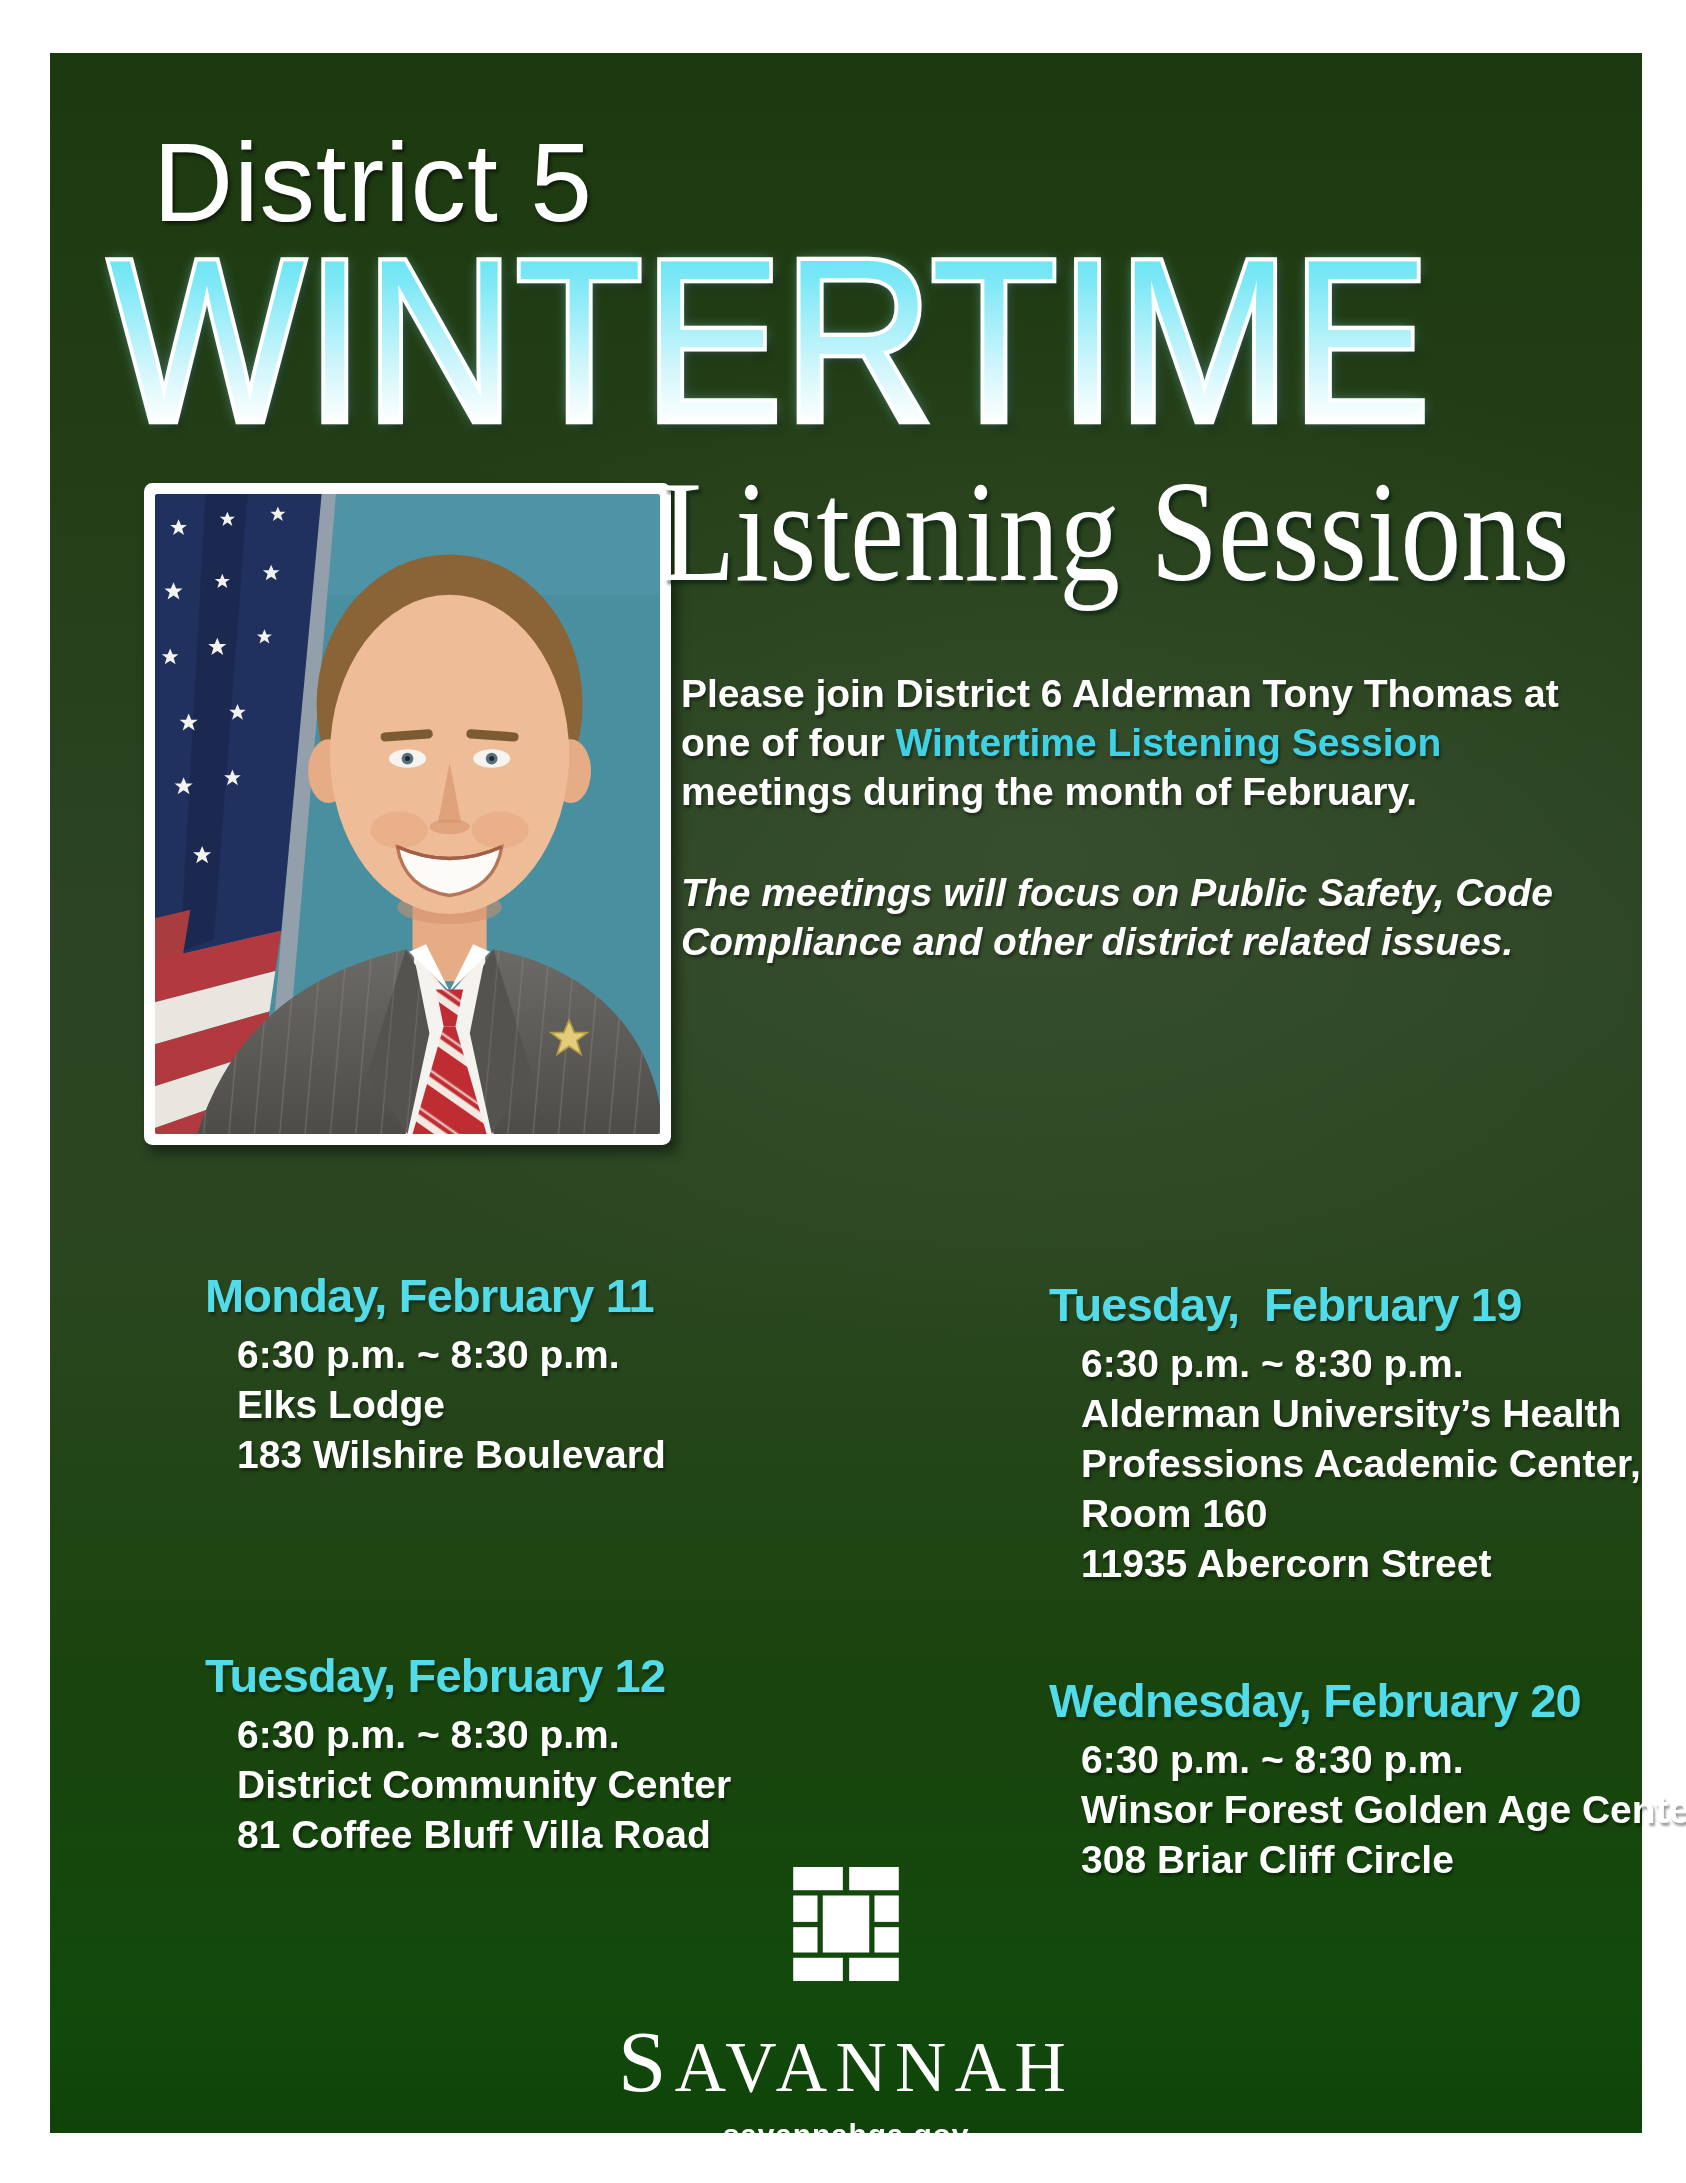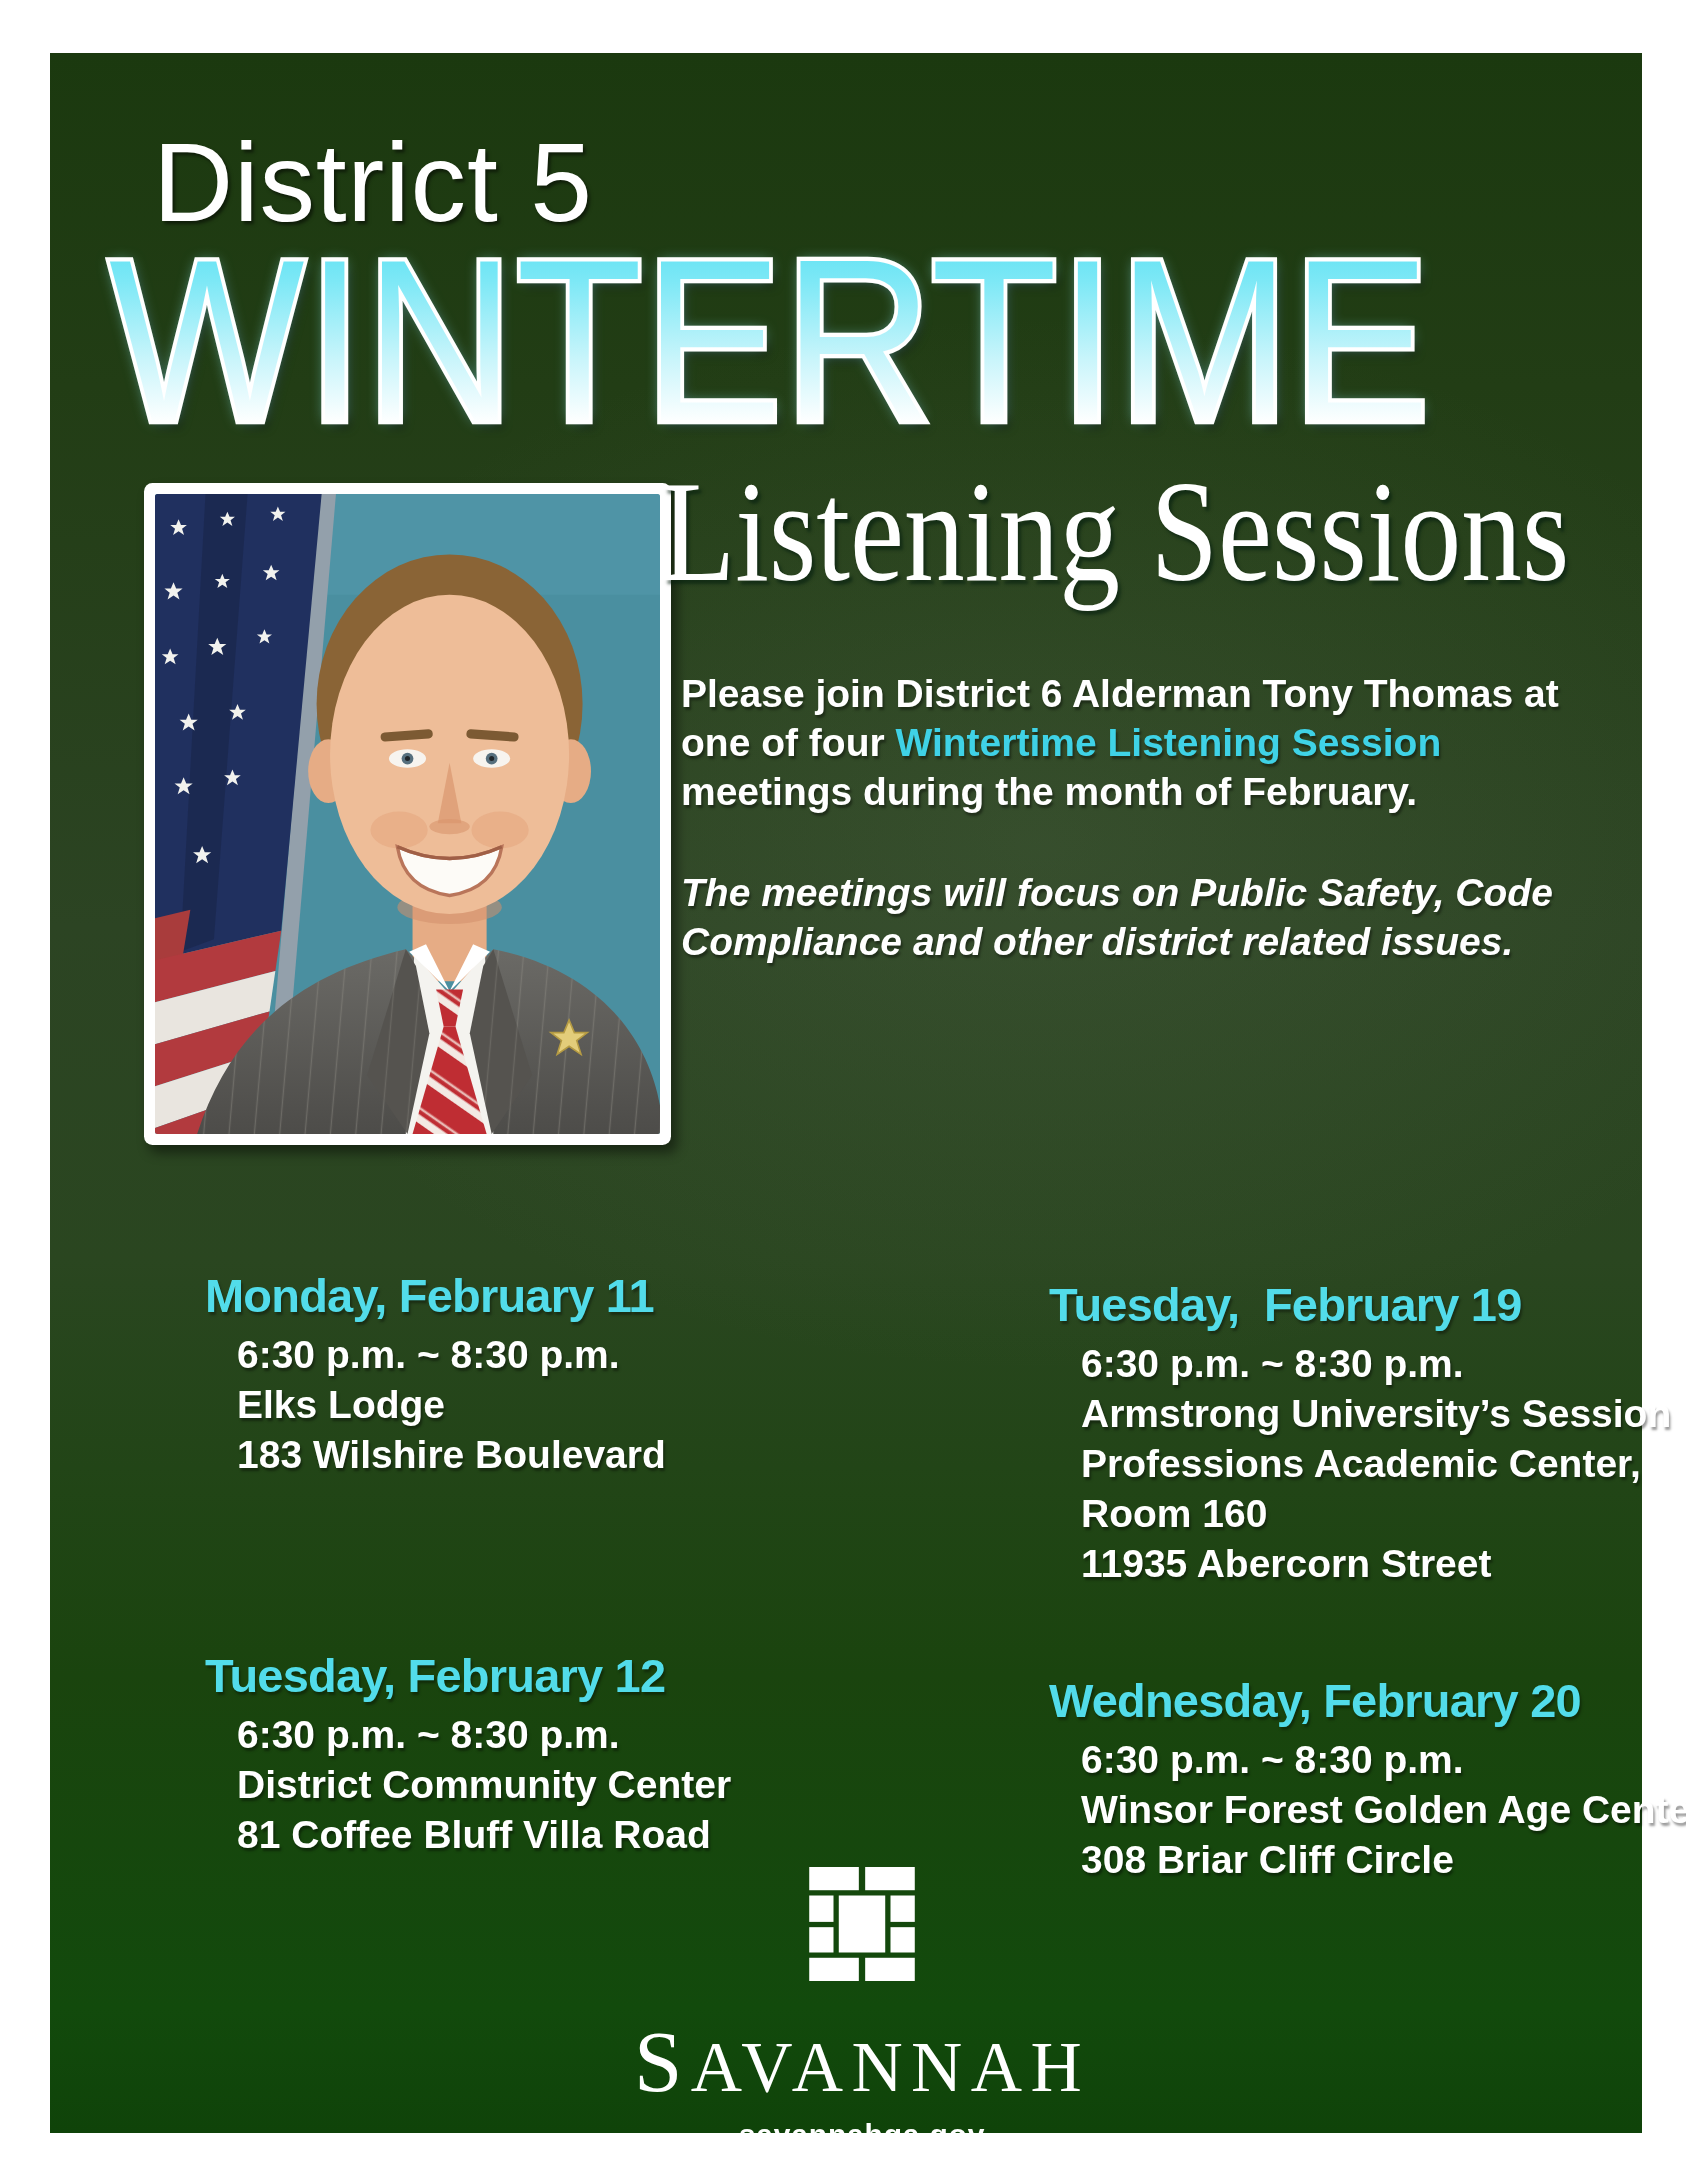--- a/index.html
+++ b/index.html
@@ -69,21 +69,21 @@
     font-size:39px;line-height:50px;font-weight:bold;color:#ffffff;
     white-space:pre;text-shadow:1.7px 2.5px 2.5px rgba(0,0,0,0.4);
   }
   .e0{left:155px;top:1188px;}
   .e1{left:999px;top:1197px;}
   .e2{left:155px;top:1568px;}
   .e3{left:999px;top:1593px;}
   
   .footer{
     position:absolute;left:0;top:1814px;width:1592px;
-    display:flex;flex-direction:column;align-items:center;padding-left:16px;
+    display:flex;flex-direction:column;align-items:center;
   }
   .bricks{width:106px;height:114px;display:block;}
   .brand{
     margin-top:37px;
     font-family:"Liberation Serif",serif;font-size:71px;line-height:1;
     color:#ffffff;letter-spacing:8.4px;white-space:nowrap;
   }
   .brand::first-letter{font-size:87px;}
   .url{
     margin-top:13.4px;font-size:30px;font-weight:bold;color:#ffffff;letter-spacing:0.8px;
@@ -224,21 +224,21 @@
       <div class="el">6:30 p.m. ~ 8:30 p.m.</div>
       <div class="el">Elks Lodge</div>
       <div class="el">183 Wilshire Boulevard</div>
     </div>
   </div>
 
   <div class="event e1">
     <div class="eh">Tuesday,  February 19</div>
     <div class="ed">
       <div class="el">6:30 p.m. ~ 8:30 p.m.</div>
-      <div class="el">Armstrong University’s Session</div>
+      <div class="el">Alderman University’s Health</div>
       <div class="el">Professions Academic Center,</div>
       <div class="el">Room 160</div>
       <div class="el">11935 Abercorn Street</div>
     </div>
   </div>
 
   <div class="event e2">
     <div class="eh">Tuesday, February 12</div>
     <div class="ed">
       <div class="el">6:30 p.m. ~ 8:30 p.m.</div>

